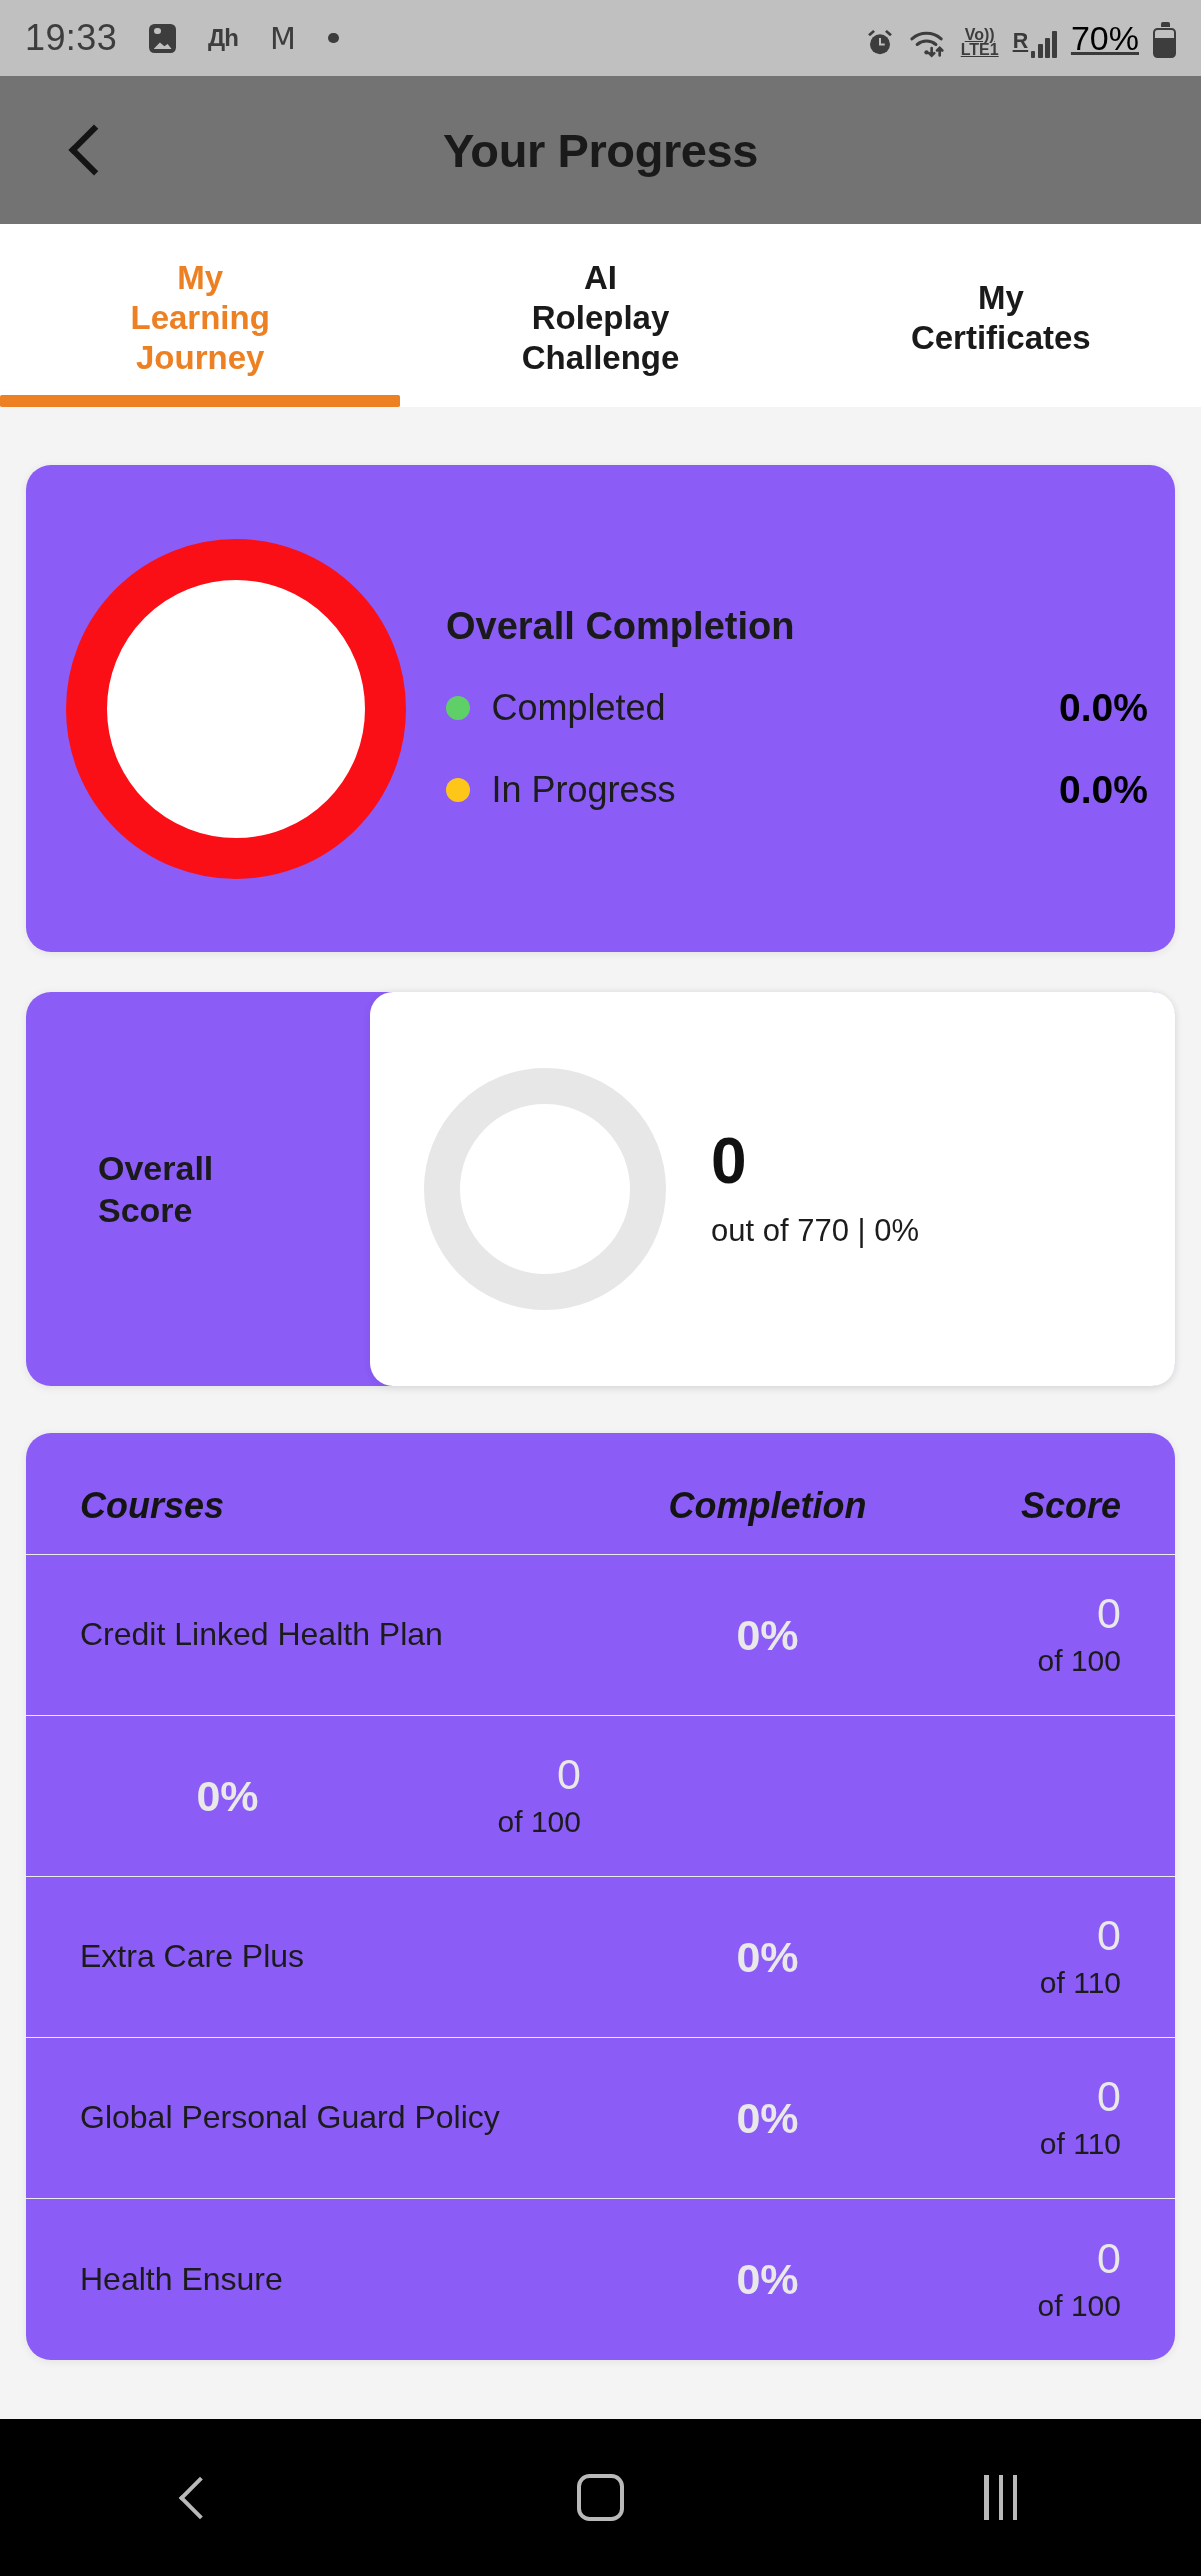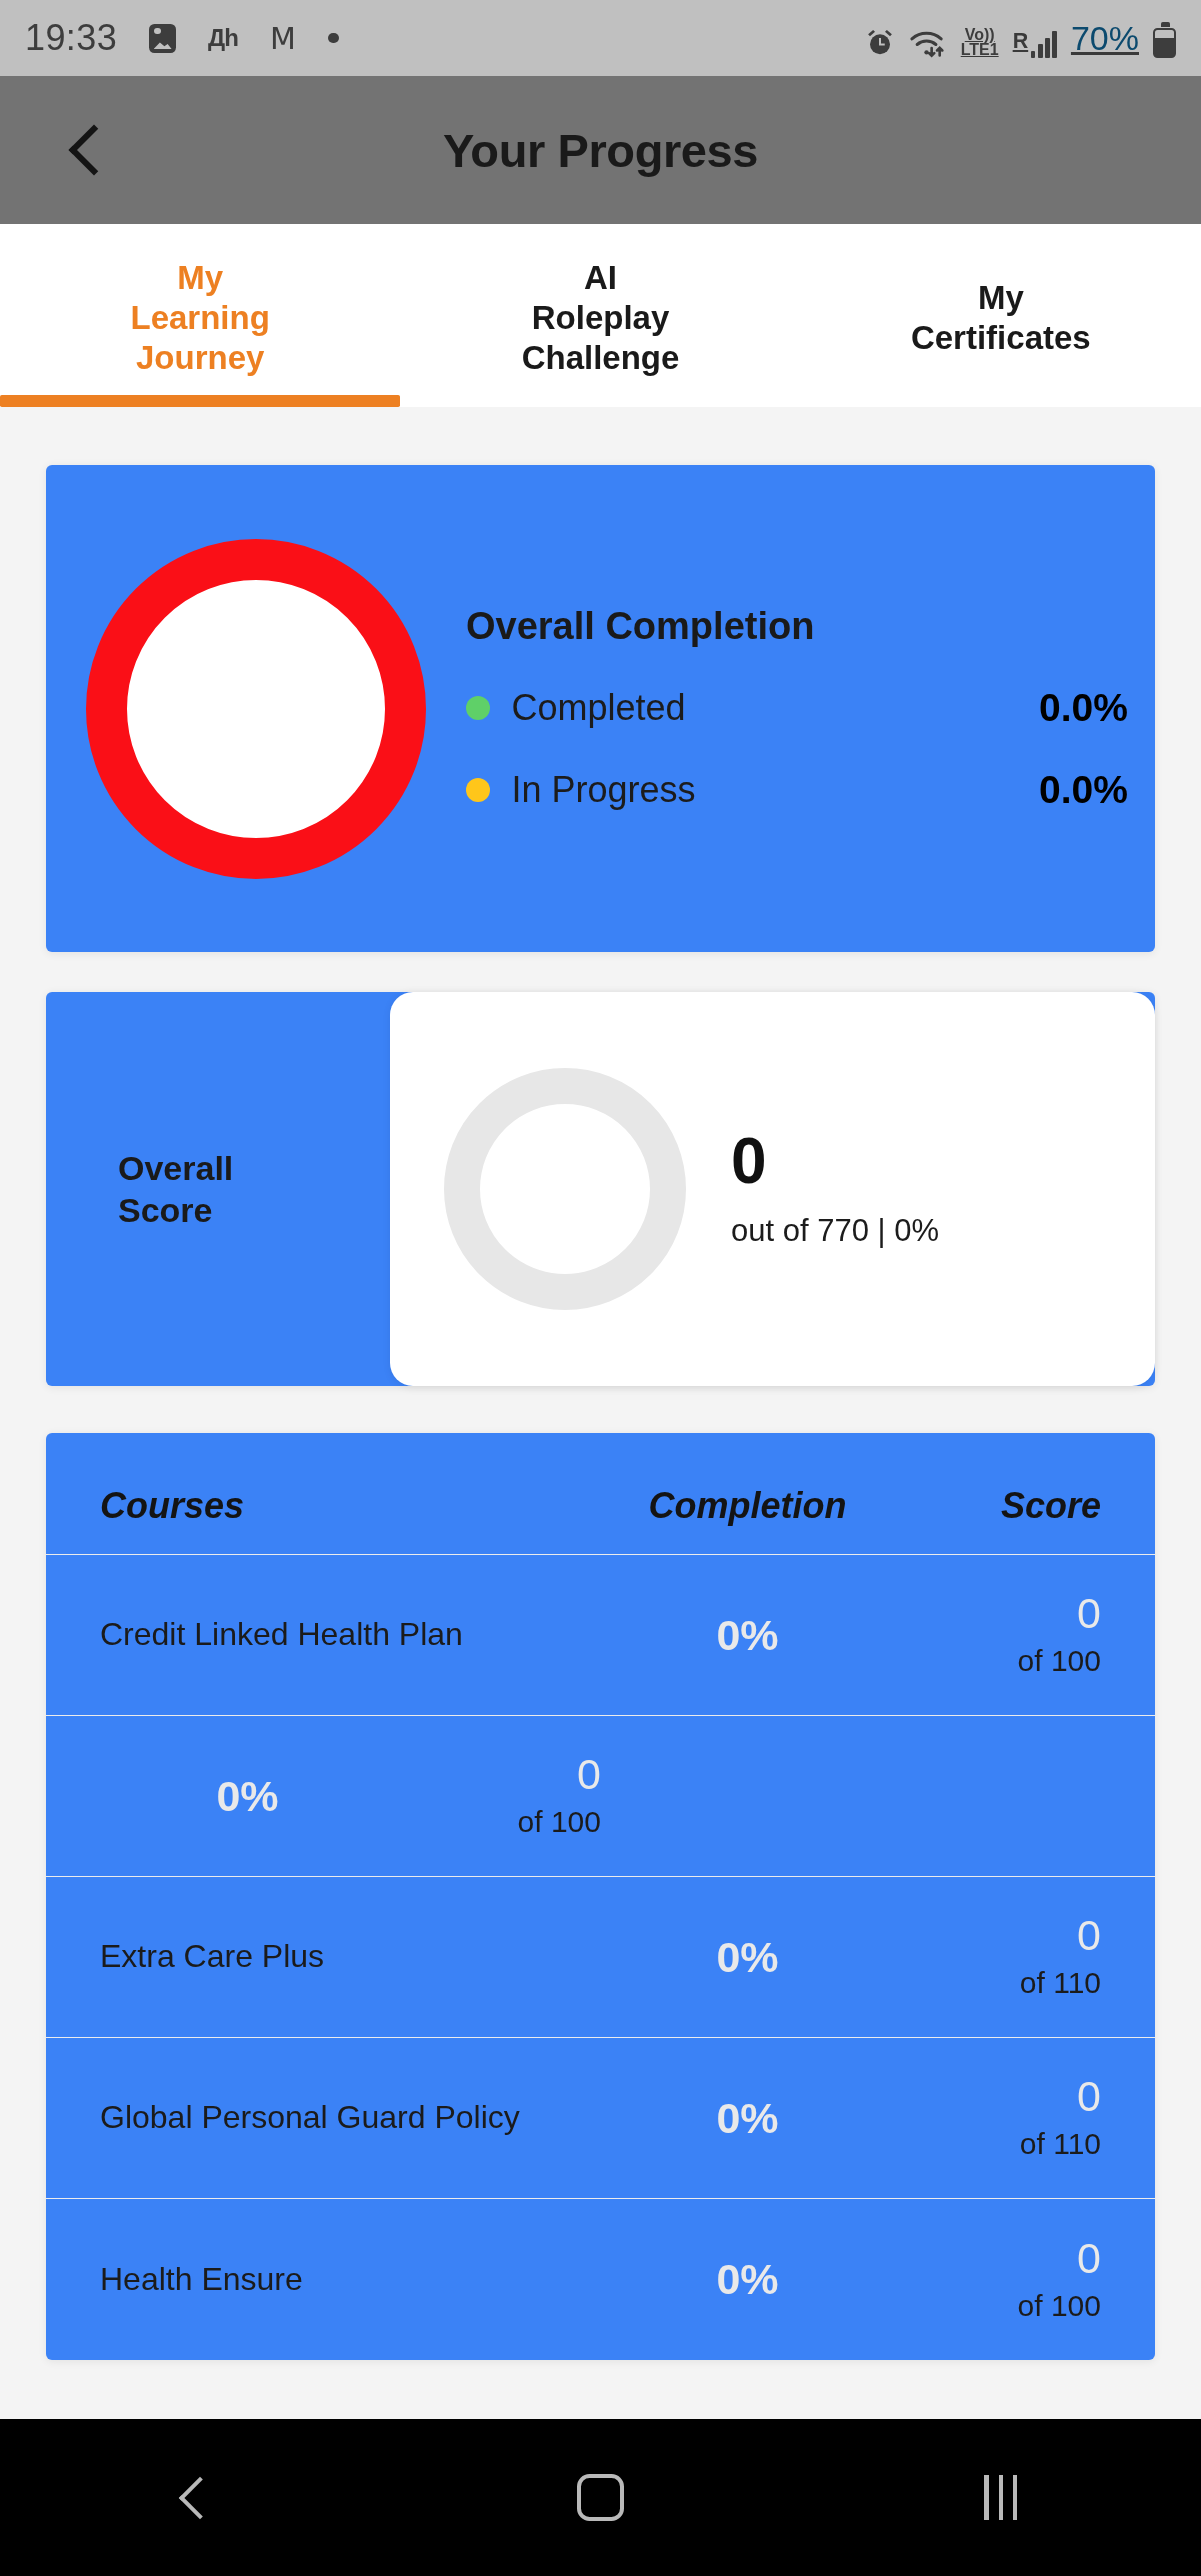--- a/index.html
+++ b/index.html
@@ -14,21 +14,21 @@
   
   .statusbar{
     position:absolute; top:0; left:0; width:1201px; height:76px;
     background:#c0c0c0; display:flex; align-items:center;
     padding:0 25px; color:#3a3a3a;
   }
   .sb-left{ display:flex; align-items:center; gap:32px; }
   .sb-time{ font-size:36px; font-weight:400; letter-spacing:0.4px; color:#3d3d3d;}
   .sb-right{ margin-left:auto; display:flex; align-items:flex-end; gap:14px;text-decoration:underline; }
   .sb-ico{ display:flex; align-items:center; justify-content:center; }
-  .sb-batt-text{ font-size:34px; color:#0c4a6e; }
+  .sb-batt-text{ font-size:34px; color:#000000; }
 
   .ic-photo{
     width:27px;height:29px;border-radius:5.4px;background:#3d3d3d;position:relative;
   }
   .ic-photo::after{
     content:"";position:absolute;left:4.5px;bottom:3.6px;width:18px;height:9.8px;
     background:#c0c0c0;clip-path:polygon(0 100%,35% 35%,60% 72%,78% 50%,100% 100%);
   }
   .ic-photo::before{
     content:"";position:absolute;left:5.4px;top:4.5px;width:6.3px;height:6.3px;border-radius:50%;
@@ -89,21 +89,21 @@
     position:absolute; top:407px; left:0; width:1201px; height:10.7px;
     background:linear-gradient(to bottom, #d8d8d8, #f1f1f1 60%, #f4f4f4);
   }
 
   
   .page{
     position:absolute; top:407px; left:0; width:1201px; height:2013px;
     background:#f4f4f4; overflow:hidden;
   }
   .card{
-    background:#3b82f6; border-radius:6px; margin:0 46px;
+    background:#8b5cf6; border-radius:25px; margin:0 26px;
     box-shadow:0 1.8px 9px rgba(0,0,0,.07);
   }
 
   
   .card-completion{ margin-top:58px; height:487px; display:flex; align-items:center; }
   .donut-wrap{ width:420px; display:flex; align-items:center; justify-content:center; }
   .donut-red{
     width:340px;height:340px;border-radius:50%;
     border:41px solid #fa0f17; background:#ffffff;
   }

